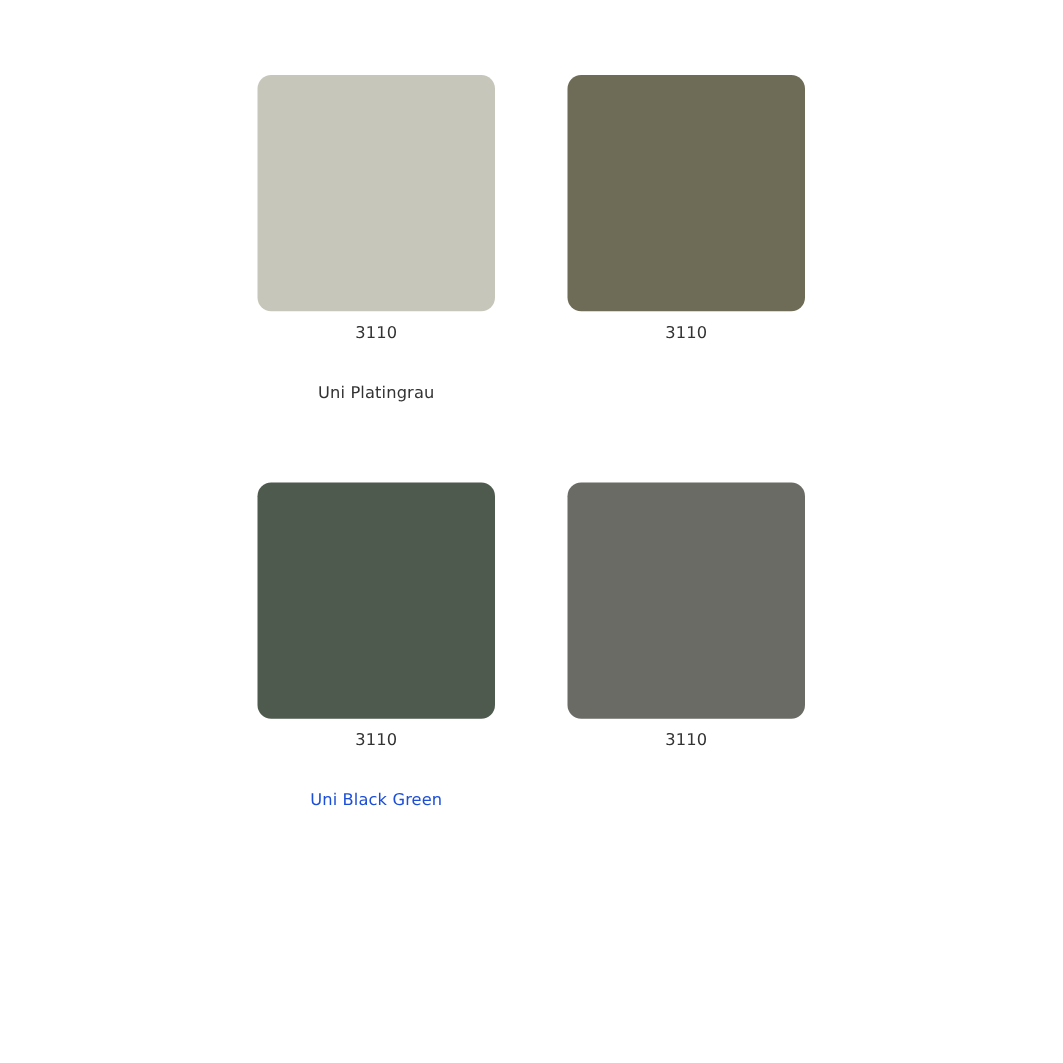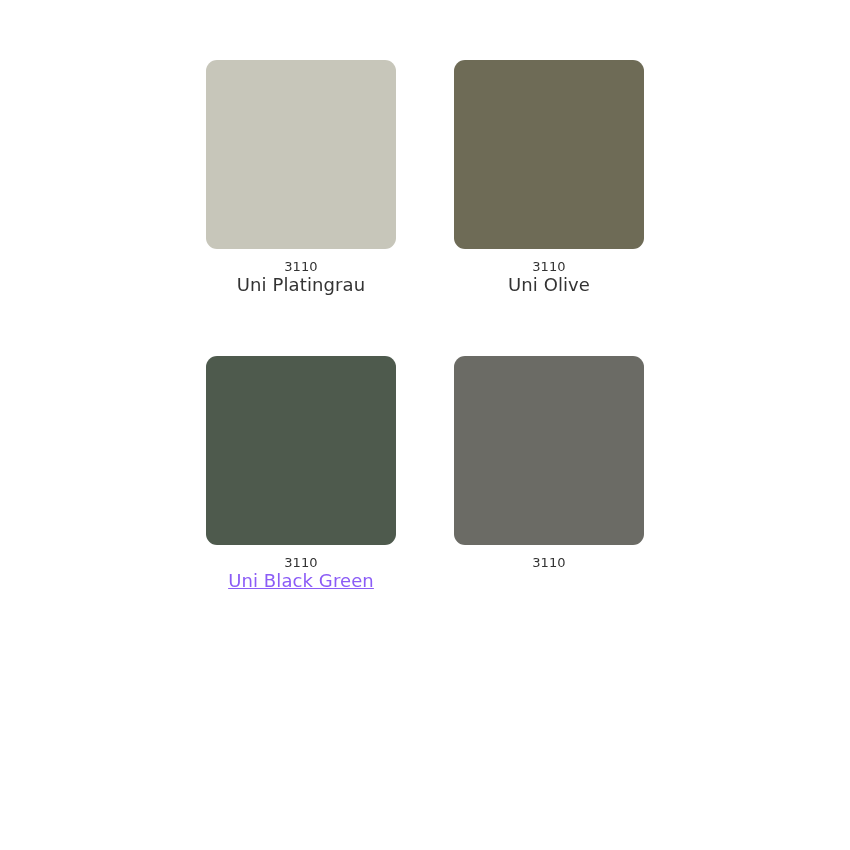--- a/index.html
+++ b/index.html
@@ -59,23 +59,24 @@
 
   .swatch-code {
     display: block;
     font-size: 13px;
     color: #333333;
     letter-spacing: 0.1px;
   }
 
   .swatch-name {
     display: block;
-    font-size: 18px;
+    font-size: 13px;
     color: #333333;
     letter-spacing: 0.1px;
+    margin-top: 30px;
   }
 </style>
 </head>
 <body style="background: rgb(255, 255, 255);">
 
 <div class="page">
 
   <div class="swatch-grid">
 
     <div class="swatch-cell">
@@ -83,29 +84,28 @@
       <div class="swatch-caption">
         <span class="swatch-code" style="color: rgb(51, 51, 51);">3110</span>
         <span class="swatch-name" style="color: rgb(51, 51, 51);">Uni Platingrau</span>
       </div>
     </div>
 
     <div class="swatch-cell">
       <div class="swatch-chip" style="background: rgb(110, 107, 86);"></div>
       <div class="swatch-caption">
         <span class="swatch-code" style="color: rgb(51, 51, 51);">3110</span>
-        <span class="swatch-name" style="color: rgb(51, 51, 51);">Uni Olive</span>
       </div>
     </div>
 
     <div class="swatch-cell">
       <div class="swatch-chip" style="background: rgb(78, 90, 77);"></div>
       <div class="swatch-caption">
         <span class="swatch-code" style="color: rgb(51, 51, 51);">3110</span>
-        <span class="swatch-name" style="color: #8b5cf6; text-decoration: underline;">Uni Black Green</span>
+        <span class="swatch-name" style="color: #1d4ed8;">Uni Black Green</span>
       </div>
     </div>
 
     <div class="swatch-cell">
       <div class="swatch-chip" style="background: rgb(107, 107, 101);"></div>
       <div class="swatch-caption">
         <span class="swatch-code" style="color: rgb(51, 51, 51);">3110</span>
       </div>
     </div>
 

